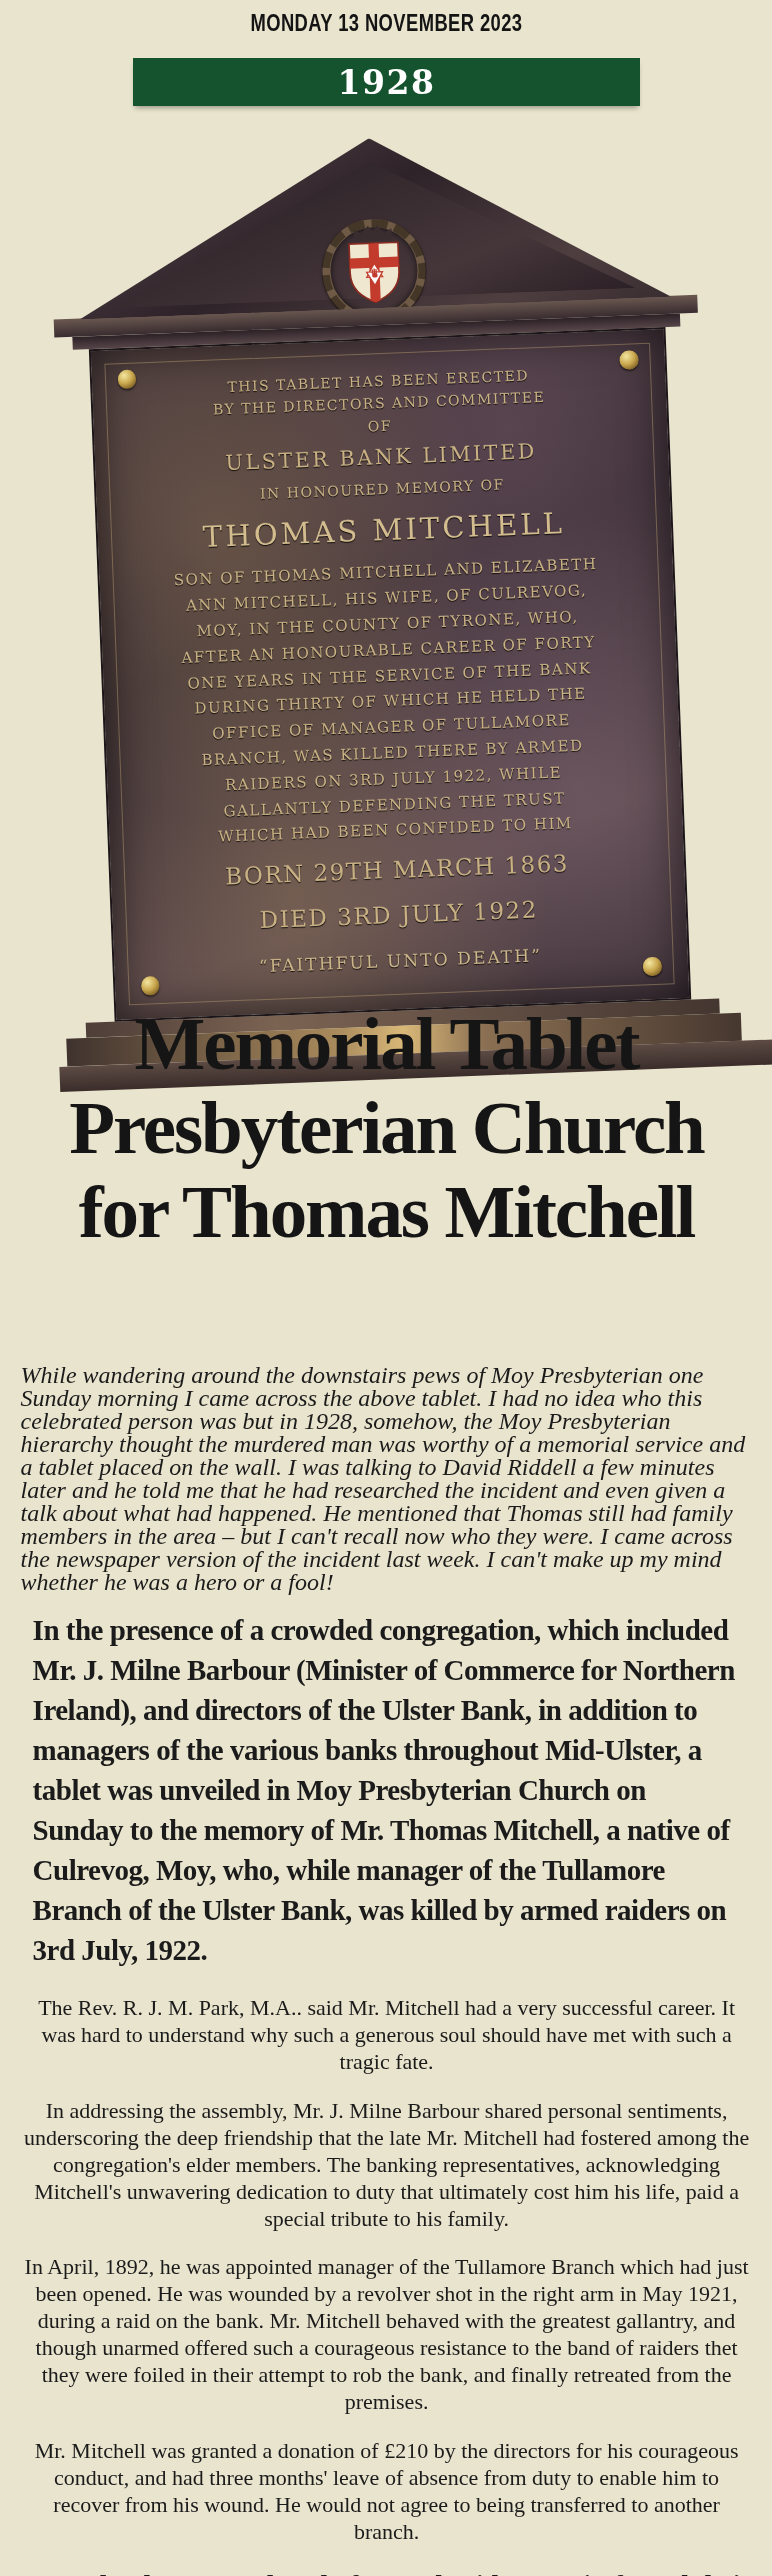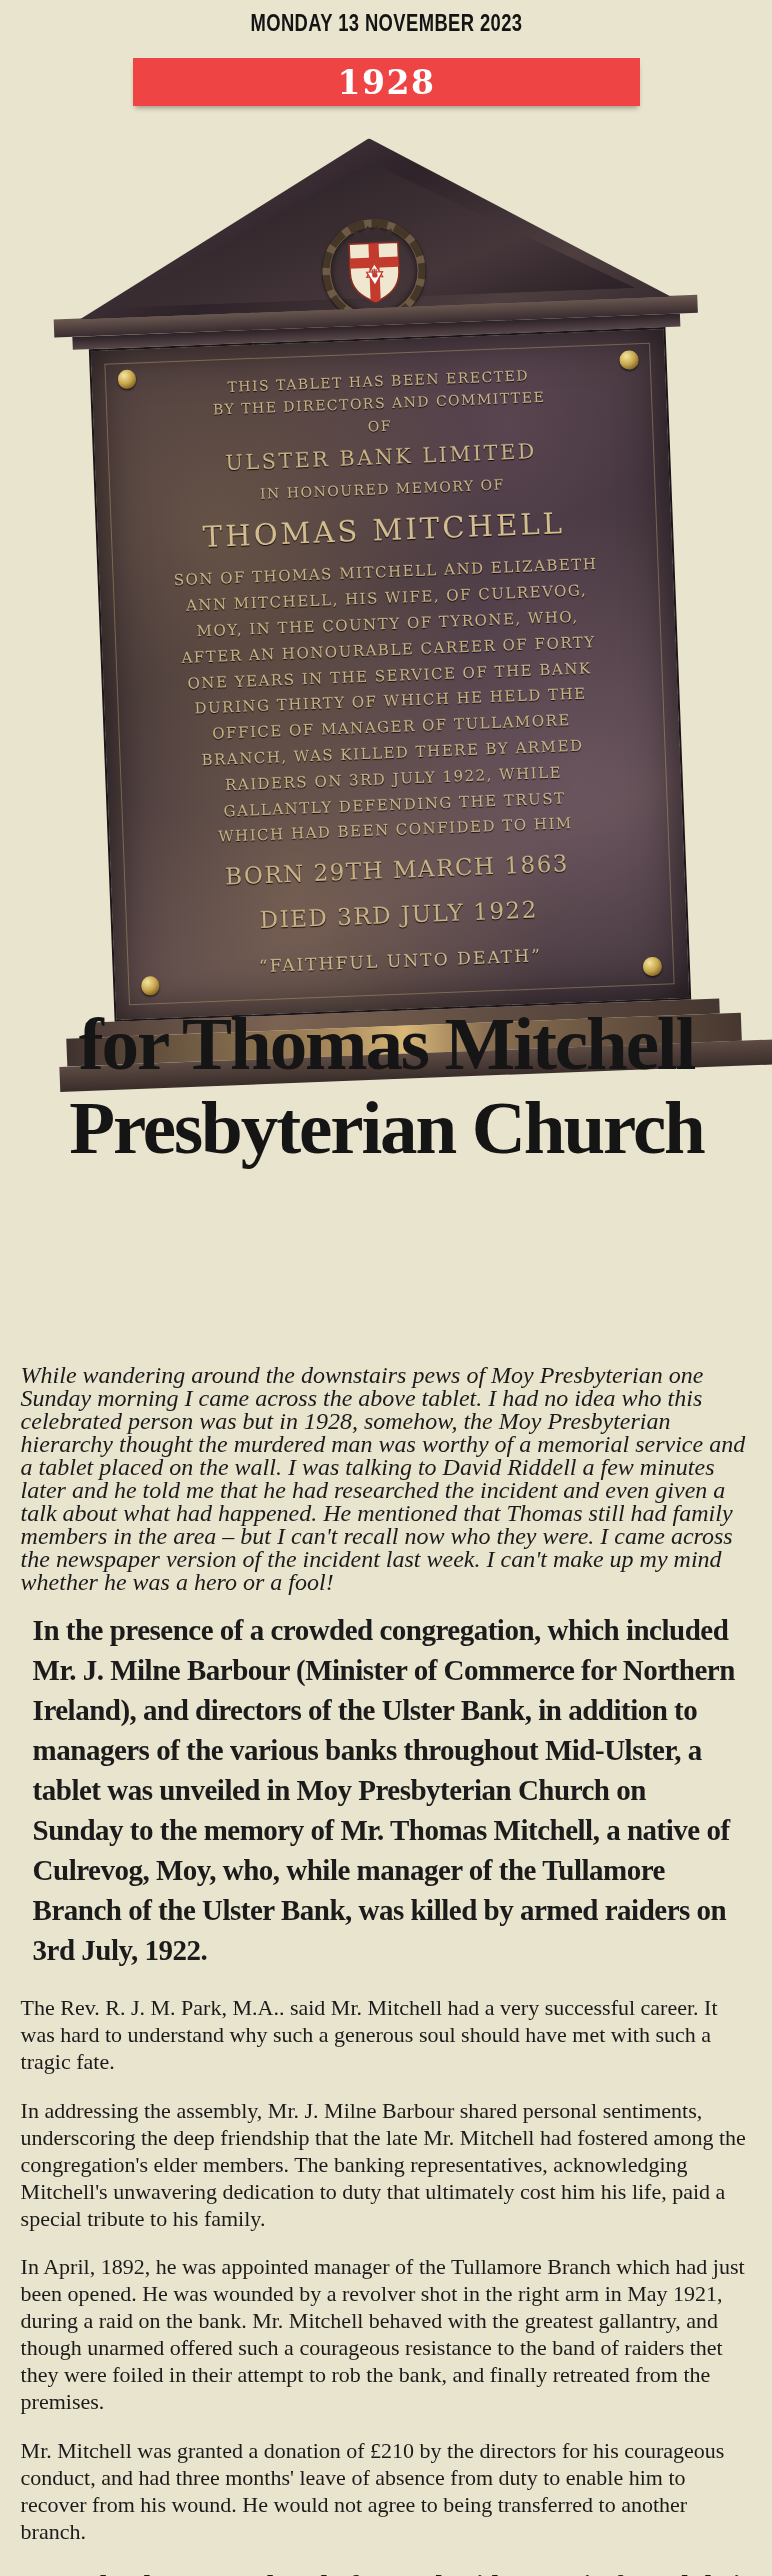--- a/index.html
+++ b/index.html
@@ -16,21 +16,21 @@
   .date {
     position:absolute; top:10.3px; left:0; width:100%;
     text-align:center;
     font-family:"Liberation Sans", sans-serif;
     font-weight:700; font-size:23px; letter-spacing:0.5px;
     transform:scaleX(.8); transform-origin:center;
     color:#141414;
   }
   .year-bar {
     position:absolute; top:58px; left:133px; width:507px; height:48px;
-    background:#ef4444;
+    background:#14532d;
     box-shadow:0 4.6px 5.2px -2.1px rgba(0,0,0,.35);
     display:flex; align-items:center; justify-content:center;
   }
   .year-bar span {
     font-family:"DejaVu Serif", serif; font-weight:700;
     font-size:33px; color:#ffffff; letter-spacing:1.5px;
   }
   
   .tablet-fig { position:absolute; top:138px; left:0; width:773px; height:853px; }
   .tablet { width:690px; margin:0 auto; transform:rotate(-2.2deg); }
@@ -107,21 +107,21 @@
     color:#151515;
   }
   
   .article { position:absolute; top:1364px; left:20.6px; width:732px; }
   .italic-intro {
     font-style:italic; font-size:24px; line-height:23px; margin:0 0 16px;
   }
   .lede {
     font-weight:700; font-size:29px; line-height:40px; letter-spacing:-0.5px; margin:0 12px 24px;
   }
-  p.bodytext { font-size:22px; line-height:27px; margin:0 0 21.6px; }
+  p.bodytext { font-size:22px; line-height:27px; margin:0 0 21.6px;text-align:center; }
   .bold2 { font-weight:700; font-size:29px; line-height:40px; letter-spacing:-0.5px; margin:3.1px 0 24px; }
 </style>
 </head>
 <body>
 
 <div class="date">MONDAY 13 NOVEMBER 2023</div>
 <div class="year-bar">
   <span>1928</span>
 </div>
 
@@ -185,22 +185,23 @@
           <div class="t-line t-motto">“FAITHFUL UNTO DEATH”</div>
         </div>
     </div>
     <div class="base1"></div>
     <div class="base2"></div>
     <div class="base3"></div>
   </div>
 </div>
 
 <h1 class="headline" style="margin:0; font-weight:700;">
+    <div>Memorial Tablet</div>
+    <div>Presbyterian Church</div>
     <div>for Thomas Mitchell</div>
-    <div>Presbyterian Church</div>
   </h1>
 
 <div class="article">
   <p class="italic-intro">While wandering around the downstairs pews of Moy Presbyterian one Sunday morning I came across the above tablet. I had no idea who this celebrated person was but in 1928, somehow, the Moy Presbyterian hierarchy thought the murdered man was worthy of a memorial service and a tablet placed on the wall. I was talking to David Riddell a few minutes later and he told me that he had researched the incident and even given a talk about what had happened. He mentioned that Thomas still had family members in the area – but I can't recall now who they were. I came across the newspaper version of the incident last week. I can't make up my mind whether he was a hero or a fool!</p>
   <p class="lede">In the presence of a crowded congregation, which included Mr. J. Milne Barbour (Minister of Commerce for Northern Ireland), and directors of the Ulster Bank, in addition to managers of the various banks throughout Mid-Ulster, a tablet was unveiled in Moy Presbyterian Church on Sunday to the memory of Mr. Thomas Mitchell, a native of Culrevog, Moy, who, while manager of the Tullamore Branch of the Ulster Bank, was killed by armed raiders on 3rd July, 1922.</p>
   <p class="bodytext">The Rev. R. J. M. Park, M.A.. said Mr. Mitchell had a very successful career. It was hard to understand why such a generous soul should have met with such a tragic fate.</p>
   <p class="bodytext">In addressing the assembly, Mr. J. Milne Barbour shared personal sentiments, underscoring the deep friendship that the late Mr. Mitchell had fostered among the congregation's elder members. The banking representatives, acknowledging Mitchell's unwavering dedication to duty that ultimately cost him his life, paid a special tribute to his family.</p>
   <p class="bodytext">In April, 1892, he was appointed manager of the Tullamore Branch which had just been opened. He was wounded by a revolver shot in the right arm in May 1921, during a raid on the bank. Mr. Mitchell behaved with the greatest gallantry, and though unarmed offered such a courageous resistance to the band of raiders thet they were foiled in their attempt to rob the bank, and finally retreated from the premises.</p>
   <p class="bodytext"> Mr. Mitchell was granted a donation of £210 by the directors for his courageous conduct, and had three months' leave of absence from duty to enable him to recover from his wound. He would not agree to being transferred to another branch.</p>
   <p class="bold2">On 3rd July, 1922, a band of armed raiders again forced their way into the bank, and with levelled rifles and revolvers called on Mr. Mitchell to hand over the keys of the safes. On his refusing to do so he was shot dead.</p>

